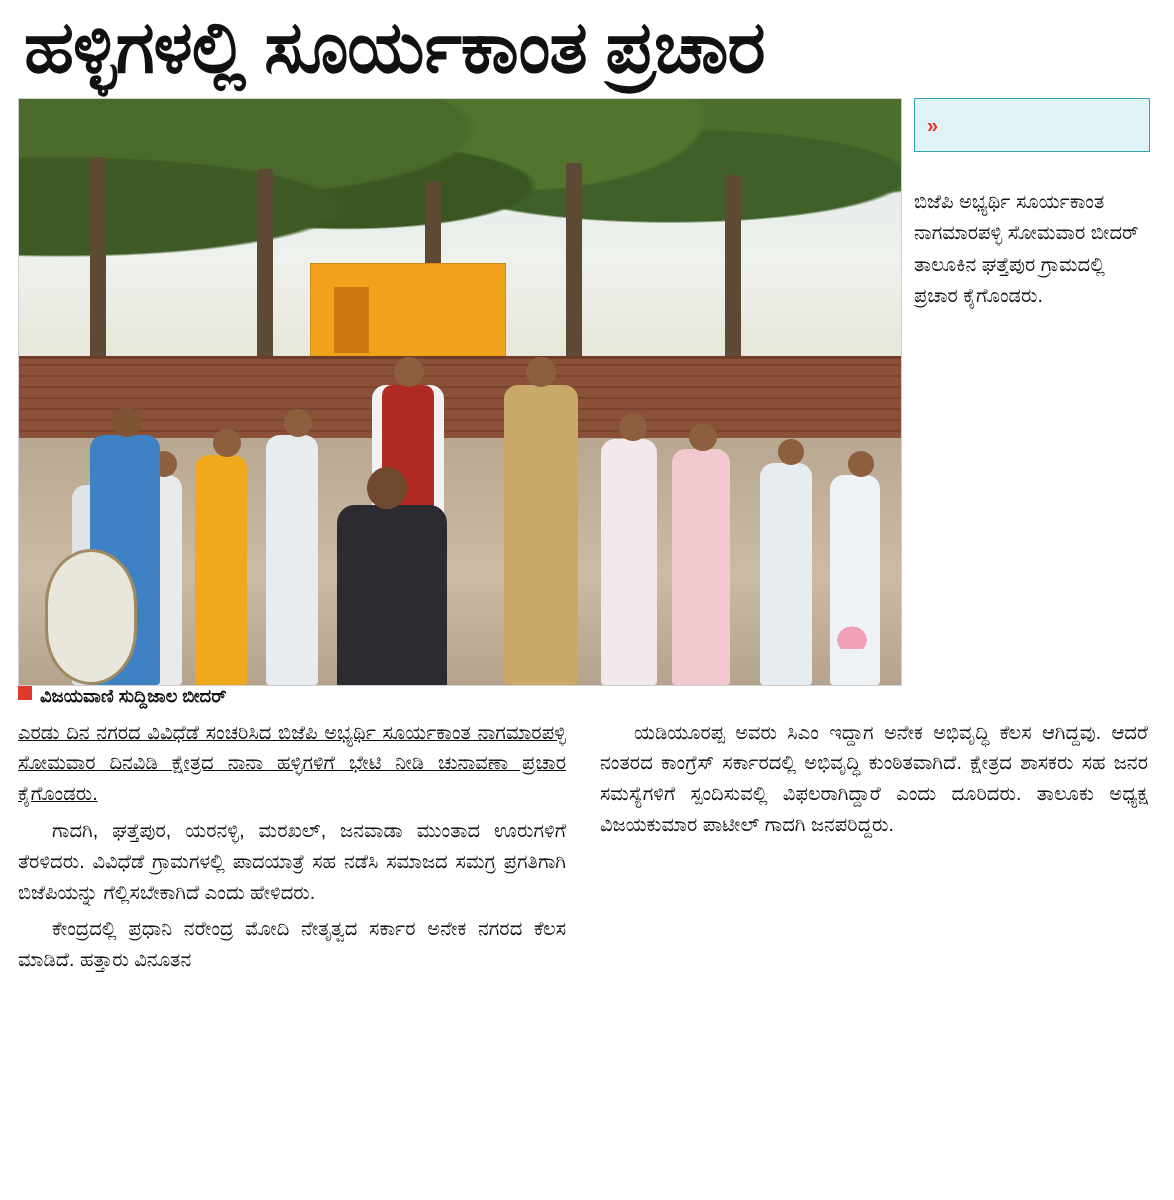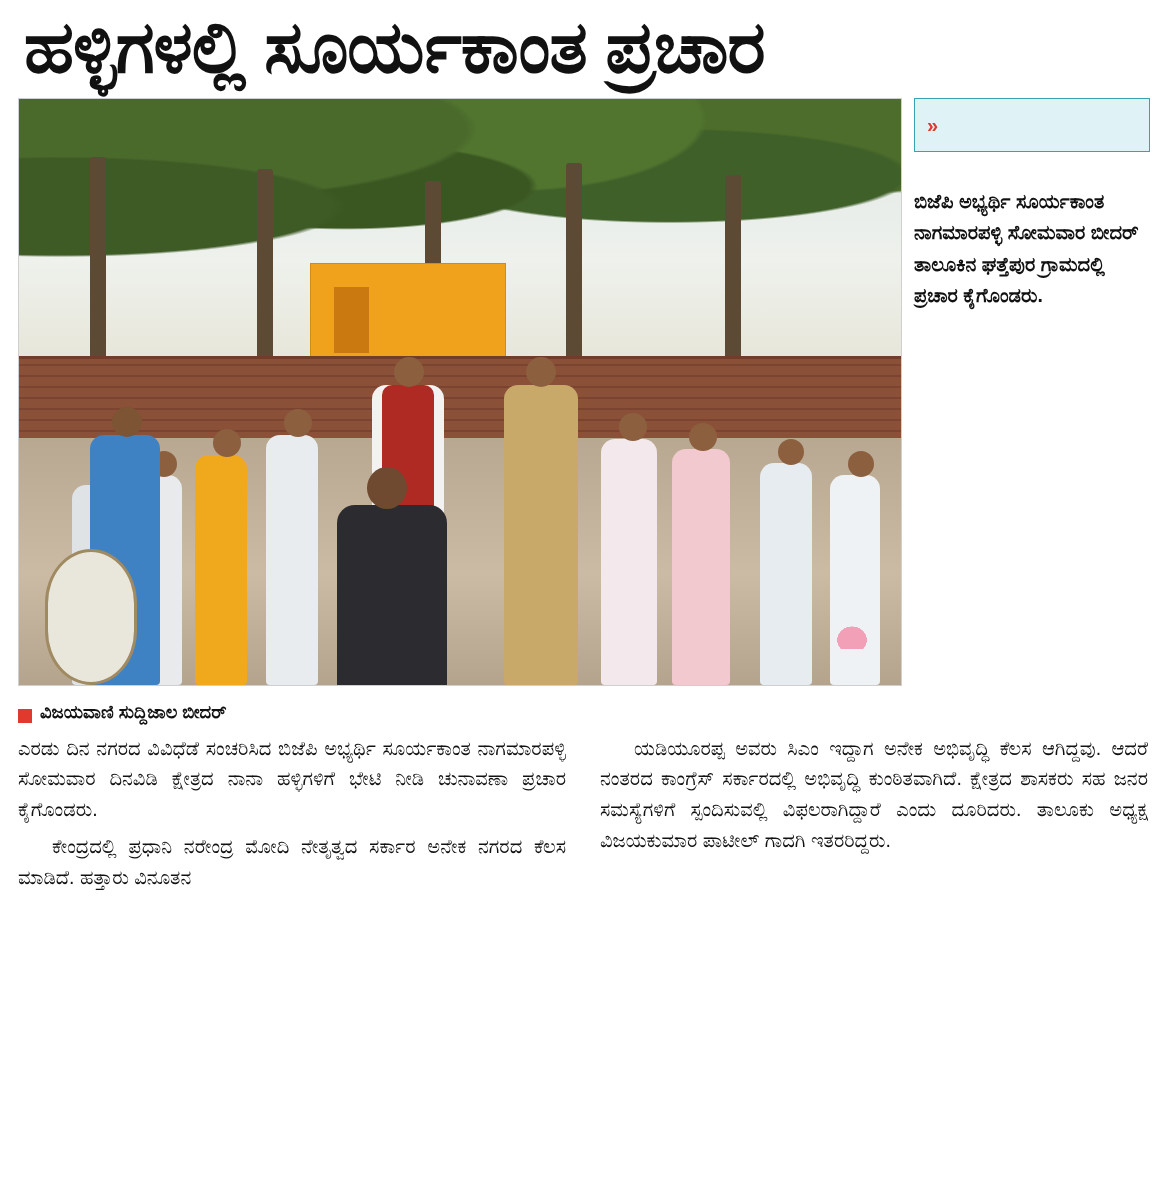--- a/index.html
+++ b/index.html
@@ -126,31 +126,30 @@
   .kicker-text {
     font-family: "Liberation Sans", sans-serif;
     font-weight: bold;
     font-size: 22px;
     line-height: 1.5;
     color: #0c2a33;
   }
   .photo-caption {
     margin-top: 34px;
     font-family: "Liberation Sans", sans-serif;
-    font-weight: bold;
+    font-weight: normal;
     font-size: 19.5px;
     line-height: 1.62;
     color: #111;
   }
 
   
   .byline-row {
-    margin-top: 16px;
-    display: flex;
-    align-items: flex-end;
+    display: flex;
+    align-items: flex-start;
     gap: 8px;
   }
   .byline-square {
     width: 14px; height: 14px; background: #e03a2f; flex: 0 0 auto;
   }
   .byline-text {
     font-weight: bold;
     font-size: 18px;
     color: #111;
   }
@@ -165,21 +164,21 @@
     flex: 0 0 auto;
   }
   .col p {
     margin: 0 0 6px 0;
     font-size: 19.5px;
     line-height: 1.58;
     text-align: justify;
     text-indent: 34px;
     color: #111;
   }
-  .col p.no-indent { text-indent: 0; }
+  .col p.no-indent { text-indent: 0; text-decoration: underline; }
 </style>
 </head>
 <body>
 
 <div class="page">
 
   <div class="headline">ಹಳ್ಳಿಗಳಲ್ಲಿ ಸೂರ್ಯಕಾಂತ ಪ್ರಚಾರ</div>
 
   <div class="media-row">
 
@@ -250,20 +249,21 @@
   </div>
 
   <div class="byline-row">
     <div class="byline-square"></div>
     <div class="byline-text">ವಿಜಯವಾಣಿ ಸುದ್ದಿಜಾಲ ಬೀದರ್</div>
   </div>
 
   <div class="columns">
     <div class="col">
       <p class="no-indent">ಎರಡು ದಿನ ನಗರದ ವಿವಿಧೆಡೆ ಸಂಚರಿಸಿದ ಬಿಜೆಪಿ ಅಭ್ಯರ್ಥಿ ಸೂರ್ಯಕಾಂತ ನಾಗಮಾರಪಳ್ಳಿ ಸೋಮವಾರ ದಿನವಿಡಿ ಕ್ಷೇತ್ರದ ನಾನಾ ಹಳ್ಳಿಗಳಿಗೆ ಭೇಟಿ ನೀಡಿ ಚುನಾವಣಾ ಪ್ರಚಾರ ಕೈಗೊಂಡರು.</p>
+      <p>ಗಾದಗಿ, ಘತ್ತೆಪುರ, ಯರನಳ್ಳಿ, ಮರಖಲ್, ಜನವಾಡಾ ಮುಂತಾದ ಊರುಗಳಿಗೆ ತೆರಳಿದರು. ವಿವಿಧೆಡೆ ಗ್ರಾಮಗಳಲ್ಲಿ ಪಾದಯಾತ್ರೆ ಸಹ ನಡೆಸಿ ಸಮಾಜದ ಸಮಗ್ರ ಪ್ರಗತಿಗಾಗಿ ಬಿಜೆಪಿಯನ್ನು ಗೆಲ್ಲಿಸಬೇಕಾಗಿದೆ ಎಂದು ಹೇಳಿದರು.</p>
       <p>ಕೇಂದ್ರದಲ್ಲಿ ಪ್ರಧಾನಿ ನರೇಂದ್ರ ಮೋದಿ ನೇತೃತ್ವದ ಸರ್ಕಾರ ಅನೇಕ ನಗರದ ಕೆಲಸ ಮಾಡಿದೆ. ಹತ್ತಾರು ವಿನೂತನ</p>
     </div>
     <div class="col">
-      <p>ಯಡಿಯೂರಪ್ಪ ಅವರು ಸಿಎಂ ಇದ್ದಾಗ ಅನೇಕ ಅಭಿವೃದ್ಧಿ ಕೆಲಸ ಆಗಿದ್ದವು. ಆದರೆ ನಂತರದ ಕಾಂಗ್ರೆಸ್ ಸರ್ಕಾರದಲ್ಲಿ ಅಭಿವೃದ್ಧಿ ಕುಂಠಿತವಾಗಿದೆ. ಕ್ಷೇತ್ರದ ಶಾಸಕರು ಸಹ ಜನರ ಸಮಸ್ಯೆಗಳಿಗೆ ಸ್ಪಂದಿಸುವಲ್ಲಿ ವಿಫಲರಾಗಿದ್ದಾರೆ ಎಂದು ದೂರಿದರು. ತಾಲೂಕು ಅಧ್ಯಕ್ಷ ವಿಜಯಕುಮಾರ ಪಾಟೀಲ್ ಗಾದಗಿ ಇತರರಿದ್ದರು.</p>
+      <p>ಯಡಿಯೂರಪ್ಪ ಅವರು ಸಿಎಂ ಇದ್ದಾಗ ಅನೇಕ ಅಭಿವೃದ್ಧಿ ಕೆಲಸ ಆಗಿದ್ದವು. ಆದರೆ ನಂತರದ ಕಾಂಗ್ರೆಸ್ ಸರ್ಕಾರದಲ್ಲಿ ಅಭಿವೃದ್ಧಿ ಕುಂಠಿತವಾಗಿದೆ. ಕ್ಷೇತ್ರದ ಶಾಸಕರು ಸಹ ಜನರ ಸಮಸ್ಯೆಗಳಿಗೆ ಸ್ಪಂದಿಸುವಲ್ಲಿ ವಿಫಲರಾಗಿದ್ದಾರೆ ಎಂದು ದೂರಿದರು. ತಾಲೂಕು ಅಧ್ಯಕ್ಷ ವಿಜಯಕುಮಾರ ಪಾಟೀಲ್ ಗಾದಗಿ ಜನಪರಿದ್ದರು.</p>
     </div>
   </div>
 
 </div>
 
 </body></html>

